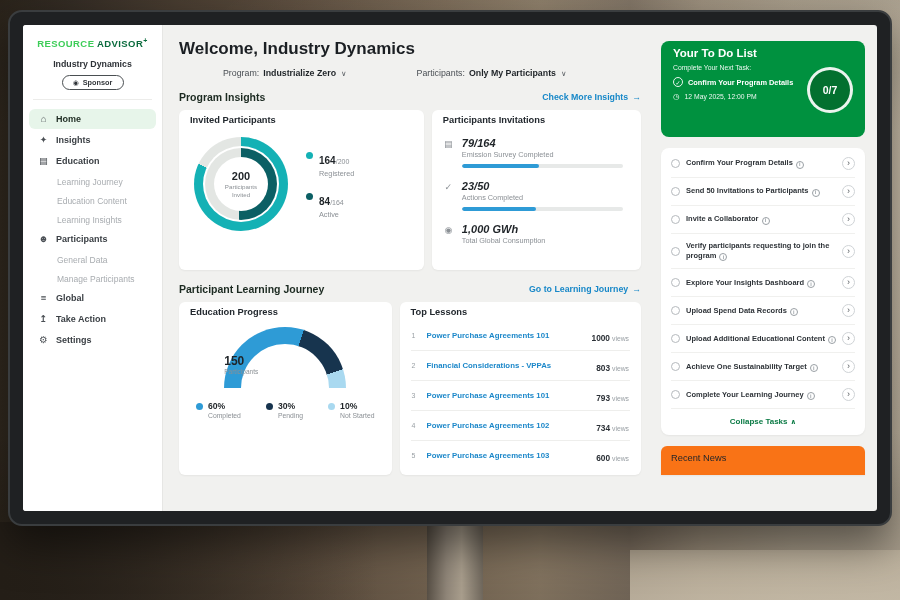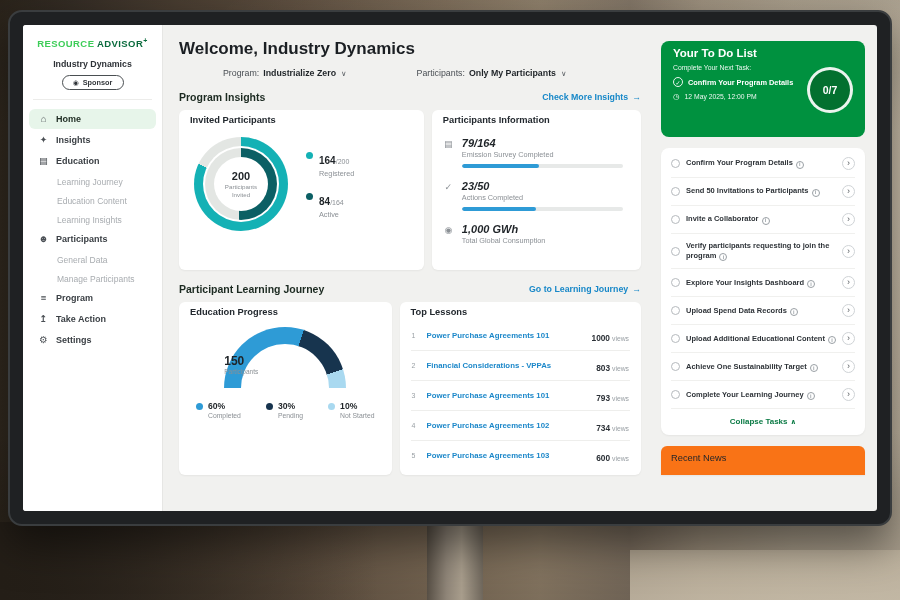--- a/index.html
+++ b/index.html
@@ -178,21 +178,21 @@
       <div class="nav-sub">Education Content</div>
       <div class="nav-sub">Learning Insights</div>
       <div class="nav-item">
         <span class="n-ico">☻</span>
         <span>Participants</span>
       </div>
       <div class="nav-sub">General Data</div>
       <div class="nav-sub">Manage Participants</div>
       <div class="nav-item">
         <span class="n-ico">≡</span>
-        <span>Program</span>
+        <span>Global</span>
       </div>
       <div class="nav-item">
         <span class="n-ico">↥</span>
         <span>Take Action</span>
       </div>
       <div class="nav-item">
         <span class="n-ico">⚙</span>
         <span>Settings</span>
       </div>
     </aside>
@@ -247,21 +247,21 @@
                 <span>
                   <span class="lg-val">84</span><span class="lg-total">/164</span>
                   <div class="lg-label">Active</div>
                 </span>
               </div>
             </div>
           </div>
         </div>
 
         <div class="card card-info">
-          <div class="card-title">Participants Information</div>
+          <div class="card-title">Participants Invitations</div>
           <div class="info-row">
             <span class="info-ico">▤</span>
             <div class="info-body">
               <div class="info-val">79/164</div>
               <div class="info-label">Emission Survey Completed</div>
               <div class="pbar">
                   <div class="pfill" style="width: 48%;"></div>
                 </div>
             </div>
           </div>

